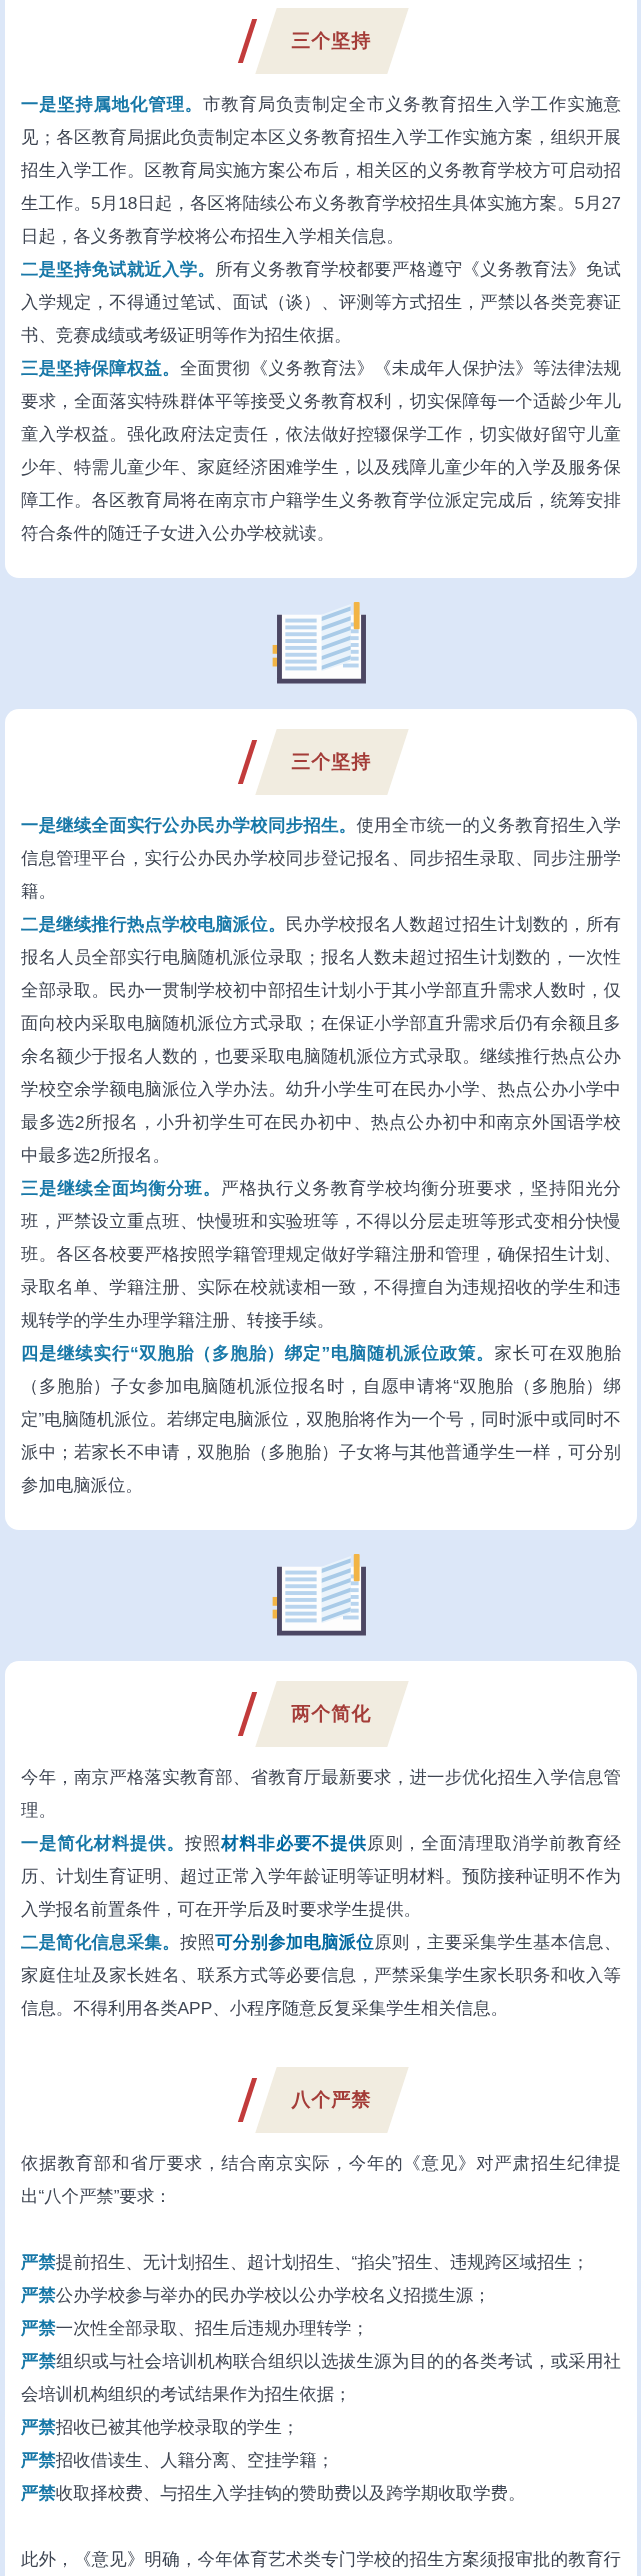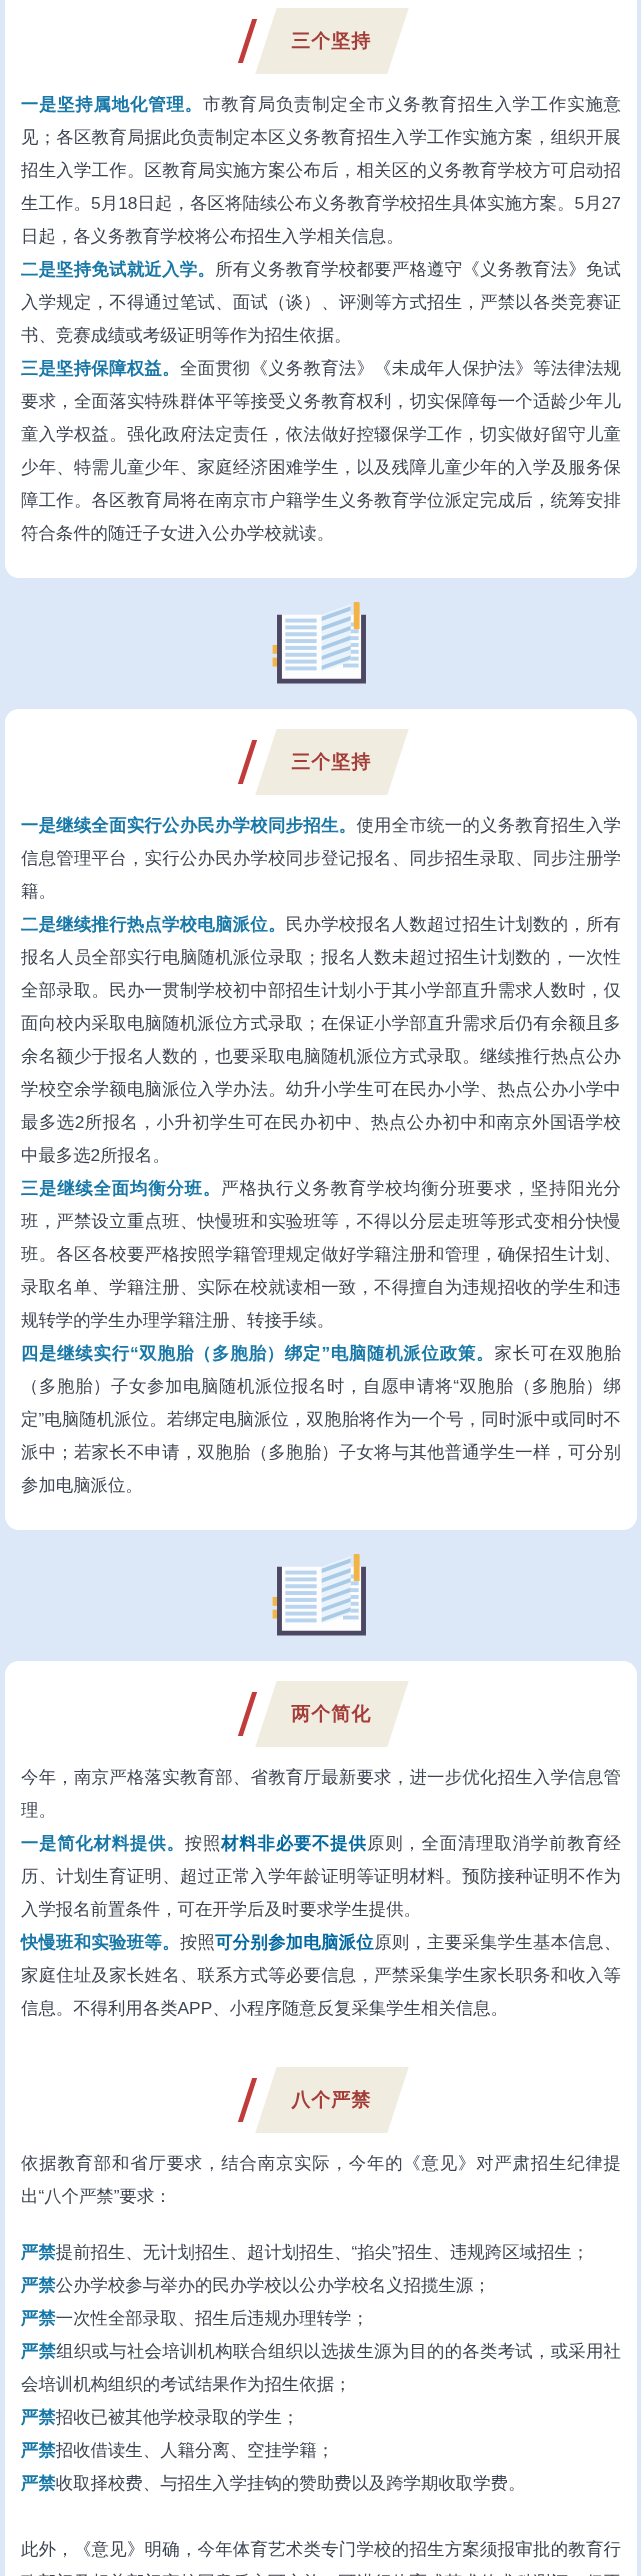--- a/index.html
+++ b/index.html
@@ -43,21 +43,21 @@
   
   .para{
     margin:0;
     font-size:17.4px;
     line-height:33px;
     color:#3e4552;
     text-align:justify;
   }
   .lead{color:#1878a8;font-weight:bold;}
   .gold{color:#0369a1;font-weight:bold;}
-  .prohibit-intro{margin-bottom:23px;}
+  .prohibit-intro{margin-bottom:33px;}
   .closing{margin-top:33px;}
   .badge-row--inner{margin-top:42px;}
   
   .divider{
     height:131px;
     display:flex;align-items:center;justify-content:center;
   }
   .book-icon{display:block;}
 </style>
 </head>
@@ -180,21 +180,21 @@
 
   <section class="card">
     <div class="badge-row">
       <span class="slash"></span>
       <span class="badge">
         <span class="badge-text">两个简化</span>
       </span>
     </div>
     <p class="para">今年，南京严格落实教育部、省教育厅最新要求，进一步优化招生入学信息管理。</p>
     <p class="para"><span class="lead">一是简化材料提供。</span><span>按照</span><span class="gold">材料非必要不提供</span><span>原则，全面清理取消学前教育经历、计划生育证明、超过正常入学年龄证明等证明材料。预防接种证明不作为入学报名前置条件，可在开学后及时要求学生提供。</span></p>
-    <p class="para"><span class="lead">快慢班和实验班等。</span><span>按照</span><span class="gold">可分别参加电脑派位</span><span>原则，主要采集学生基本信息、家庭住址及家长姓名、联系方式等必要信息，严禁采集学生家长职务和收入等信息。不得利用各类APP、小程序随意反复采集学生相关信息。</span></p>
+    <p class="para"><span class="lead">二是简化信息采集。</span><span>按照</span><span class="gold">可分别参加电脑派位</span><span>原则，主要采集学生基本信息、家庭住址及家长姓名、联系方式等必要信息，严禁采集学生家长职务和收入等信息。不得利用各类APP、小程序随意反复采集学生相关信息。</span></p>
 
     <div class="badge-row badge-row--inner">
       <span class="slash"></span>
       <span class="badge">
         <span class="badge-text">八个严禁</span>
       </span>
     </div>
     <p class="para prohibit-intro">依据教育部和省厅要求，结合南京实际，今年的《意见》对严肃招生纪律提出“八个严禁”要求：</p>
     <p class="para"><span class="lead">严禁</span><span>提前招生、无计划招生、超计划招生、“掐尖”招生、违规跨区域招生；</span></p>
     <p class="para"><span class="lead">严禁</span><span>公办学校参与举办的民办学校以公办学校名义招揽生源；</span></p>

